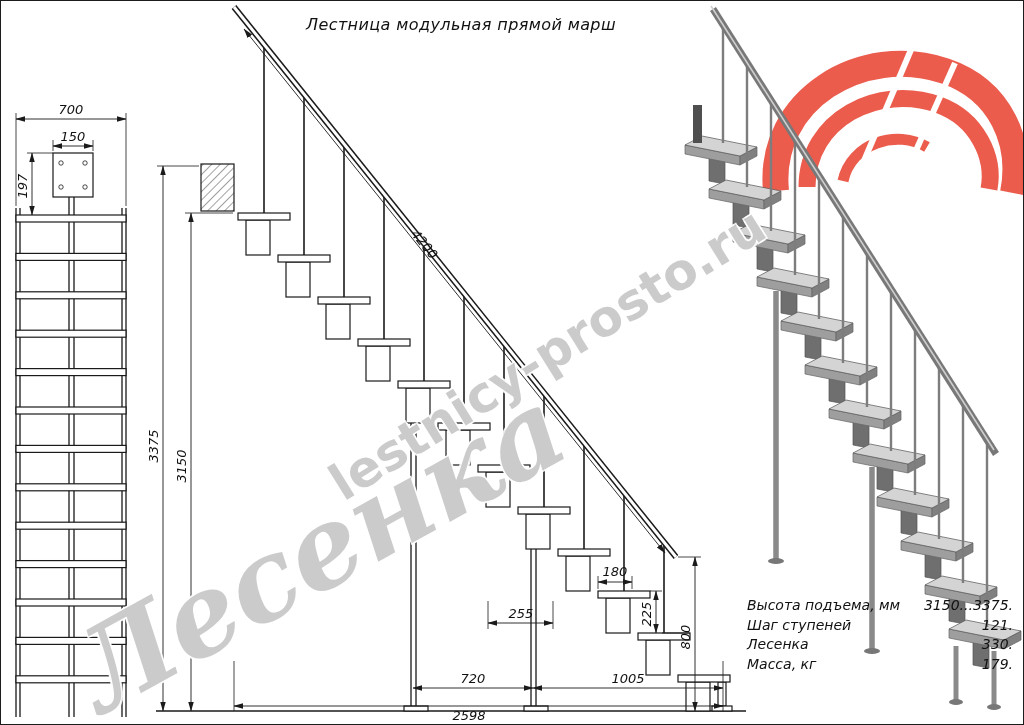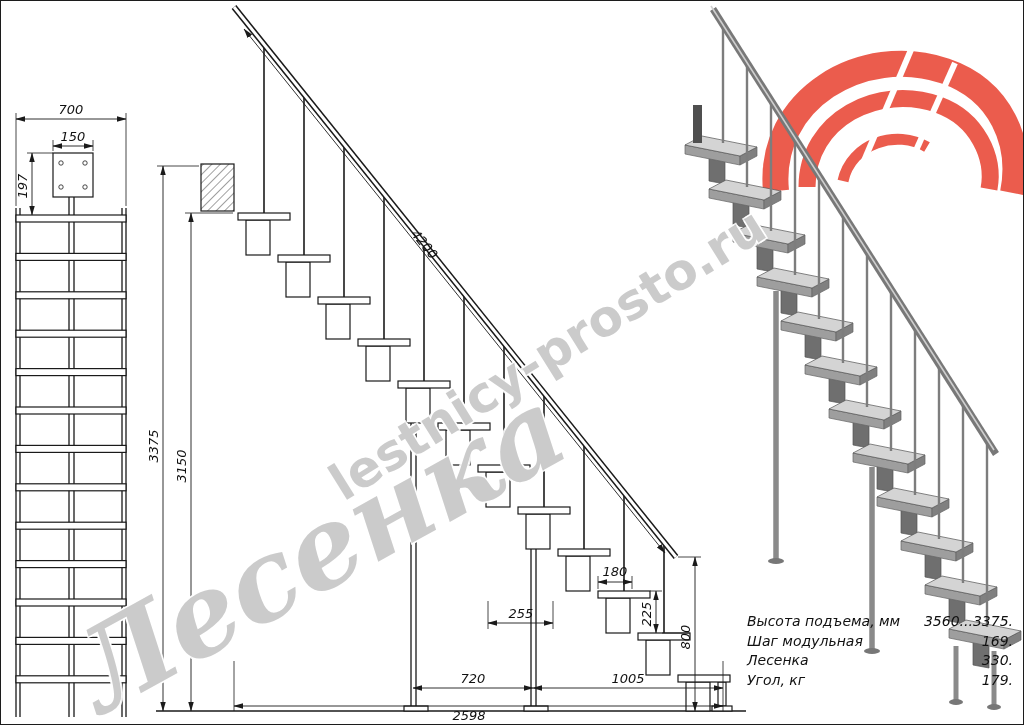--- a/index.html
+++ b/index.html
@@ -6,21 +6,21 @@
   .page{position:relative;width:1024px;height:725px;background:#fff;border:1.6px solid #1c1c1c;
         box-sizing:border-box;overflow:hidden;font-family:"DejaVu Sans",sans-serif;}
   .page > svg{position:absolute;left:0;top:0;}
   .ln{stroke:#1a1a1a;stroke-width:1.3;fill:none;}
   .thin{stroke:#1a1a1a;stroke-width:0.8;fill:none;}
   .dim{stroke:#1a1a1a;stroke-width:0.9;fill:none;}
   .wht{fill:#ffffff;stroke:#1a1a1a;stroke-width:1.2;}
   text.d{font:italic 13px "DejaVu Sans",sans-serif;fill:#111;text-anchor:middle;}
   .title{position:absolute;left:250px;top:14px;width:420px;text-align:center;
          font:italic 16px "DejaVu Sans",sans-serif;color:#111;letter-spacing:.4px;}
-  .specs{position:absolute;left:746px;top:595px;width:266px;color:#111;margin-top:16px;}
+  .specs{position:absolute;left:746px;top:595px;width:266px;color:#111;}
   .specs .row{display:flex;justify-content:space-between;font:italic 14px/19.5px "DejaVu Sans",sans-serif;}
   .wm{position:absolute;pointer-events:none;white-space:nowrap;font-weight:bold;
       color:rgba(140,140,140,.45);
       text-shadow:1.5px 1.5px 0 rgba(255,255,255,.9),-1.5px -1.5px 0 rgba(255,255,255,.9),
                   1.5px -1.5px 0 rgba(255,255,255,.9),-1.5px 1.5px 0 rgba(255,255,255,.9);}
   .wm-brand{left:50px;top:622px;font-size:112px;transform:rotate(-29deg);transform-origin:0 0;
             font-family:"DejaVu Serif",serif;font-style:italic;}
   .wm-site{left:318px;top:462px;font-size:50px;transform:rotate(-32deg);transform-origin:0 0;
            font-family:"DejaVu Sans",sans-serif;}
 </style>
@@ -228,36 +228,37 @@
 
       <line class="dim" x1="412" y1="687" x2="532" y2="687" marker-start="url(#ar)" marker-end="url(#ar)"></line>
       <line class="dim" x1="532" y1="687" x2="722" y2="687" marker-start="url(#ar)" marker-end="url(#ar)"></line>
       <line class="dim" x1="233" y1="705" x2="722" y2="705" marker-start="url(#ar)" marker-end="url(#ar)"></line>
       <text class="d" x="472" y="682">720</text>
       <text class="d" x="627" y="682">1005</text>
       <text class="d" x="468" y="719">2598</text>
     </g>
   </svg>
 
+  <div class="title">Лестница модульная прямой марш</div>
 
   <div class="wm wm-site">lestnicy-prosto.ru</div>
   <div class="wm wm-brand">Лесенка</div>
 
   <div class="specs">
     <div class="row">
       <span>Высота подъема, мм</span>
-      <span>3560...3375.</span>
-    </div>
-    <div class="row">
-      <span>Шаг модульная</span>
-      <span>169.</span>
+      <span>3150...3375.</span>
+    </div>
+    <div class="row">
+      <span>Шаг ступеней</span>
+      <span>121.</span>
     </div>
     <div class="row">
       <span>Лесенка</span>
       <span>330.</span>
     </div>
     <div class="row">
-      <span>Угол, кг</span>
+      <span>Масса, кг</span>
       <span>179.</span>
     </div>
   </div>
 
 </div>
 
 </body></html>

